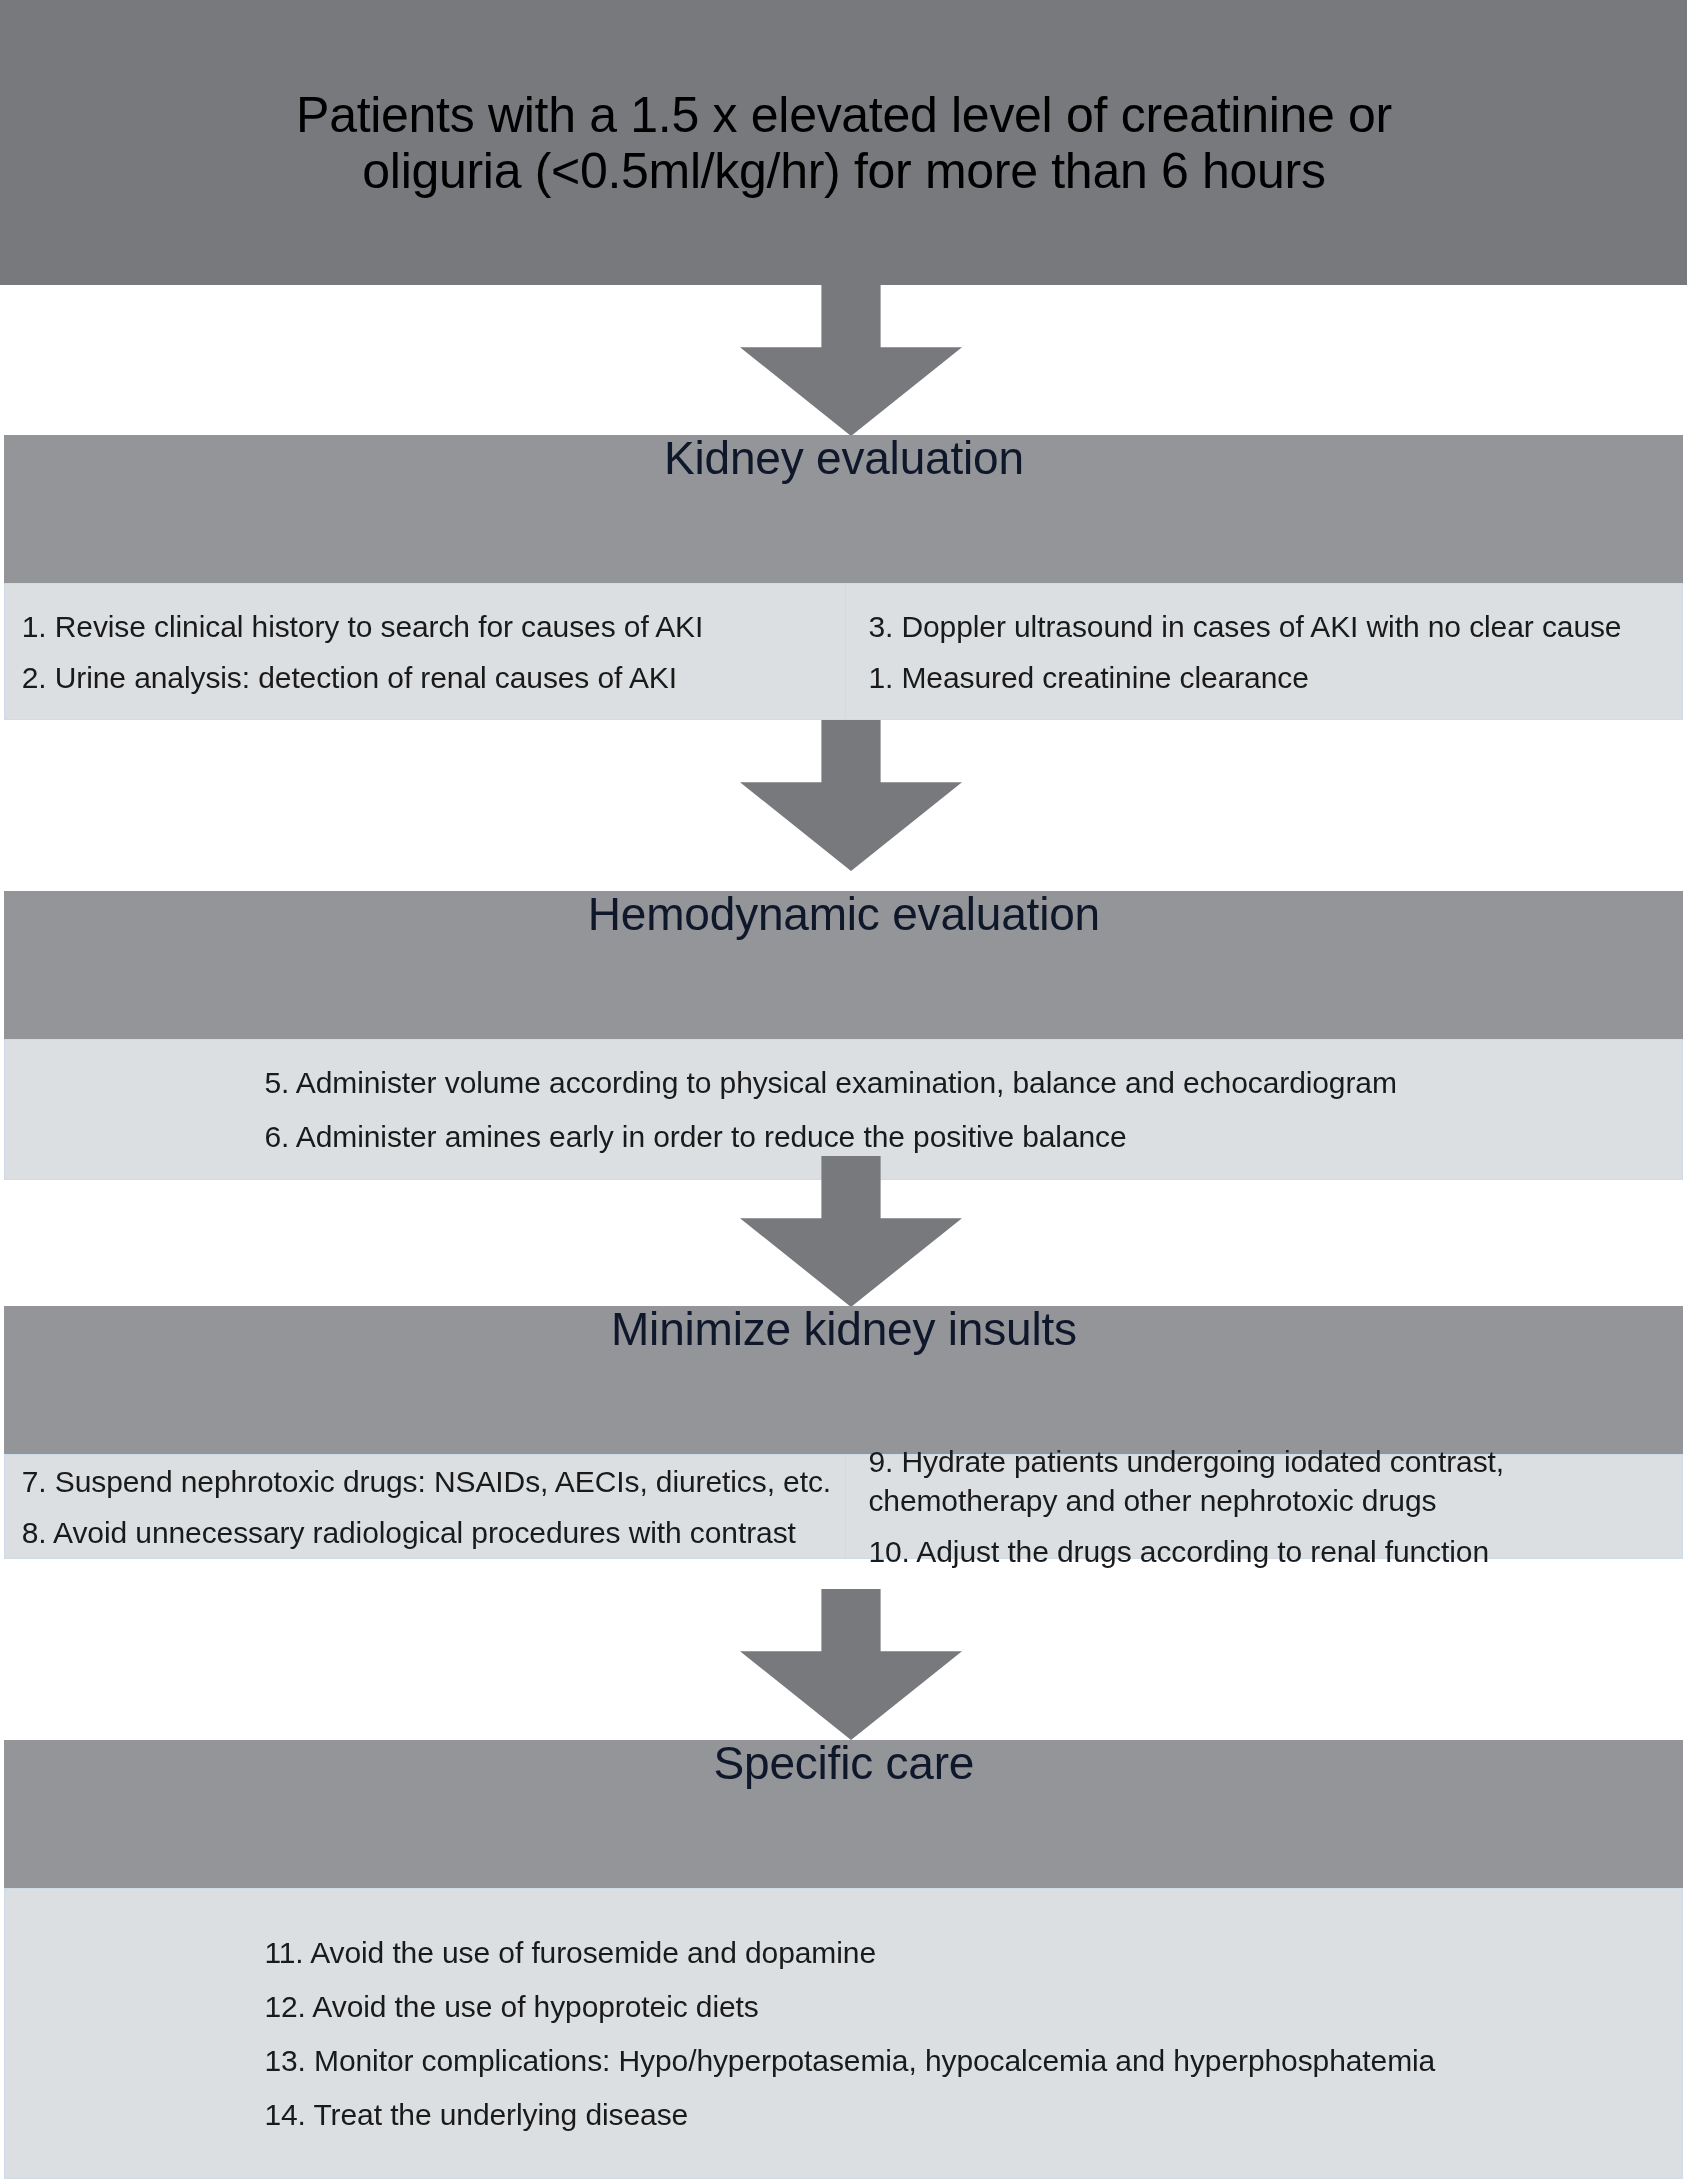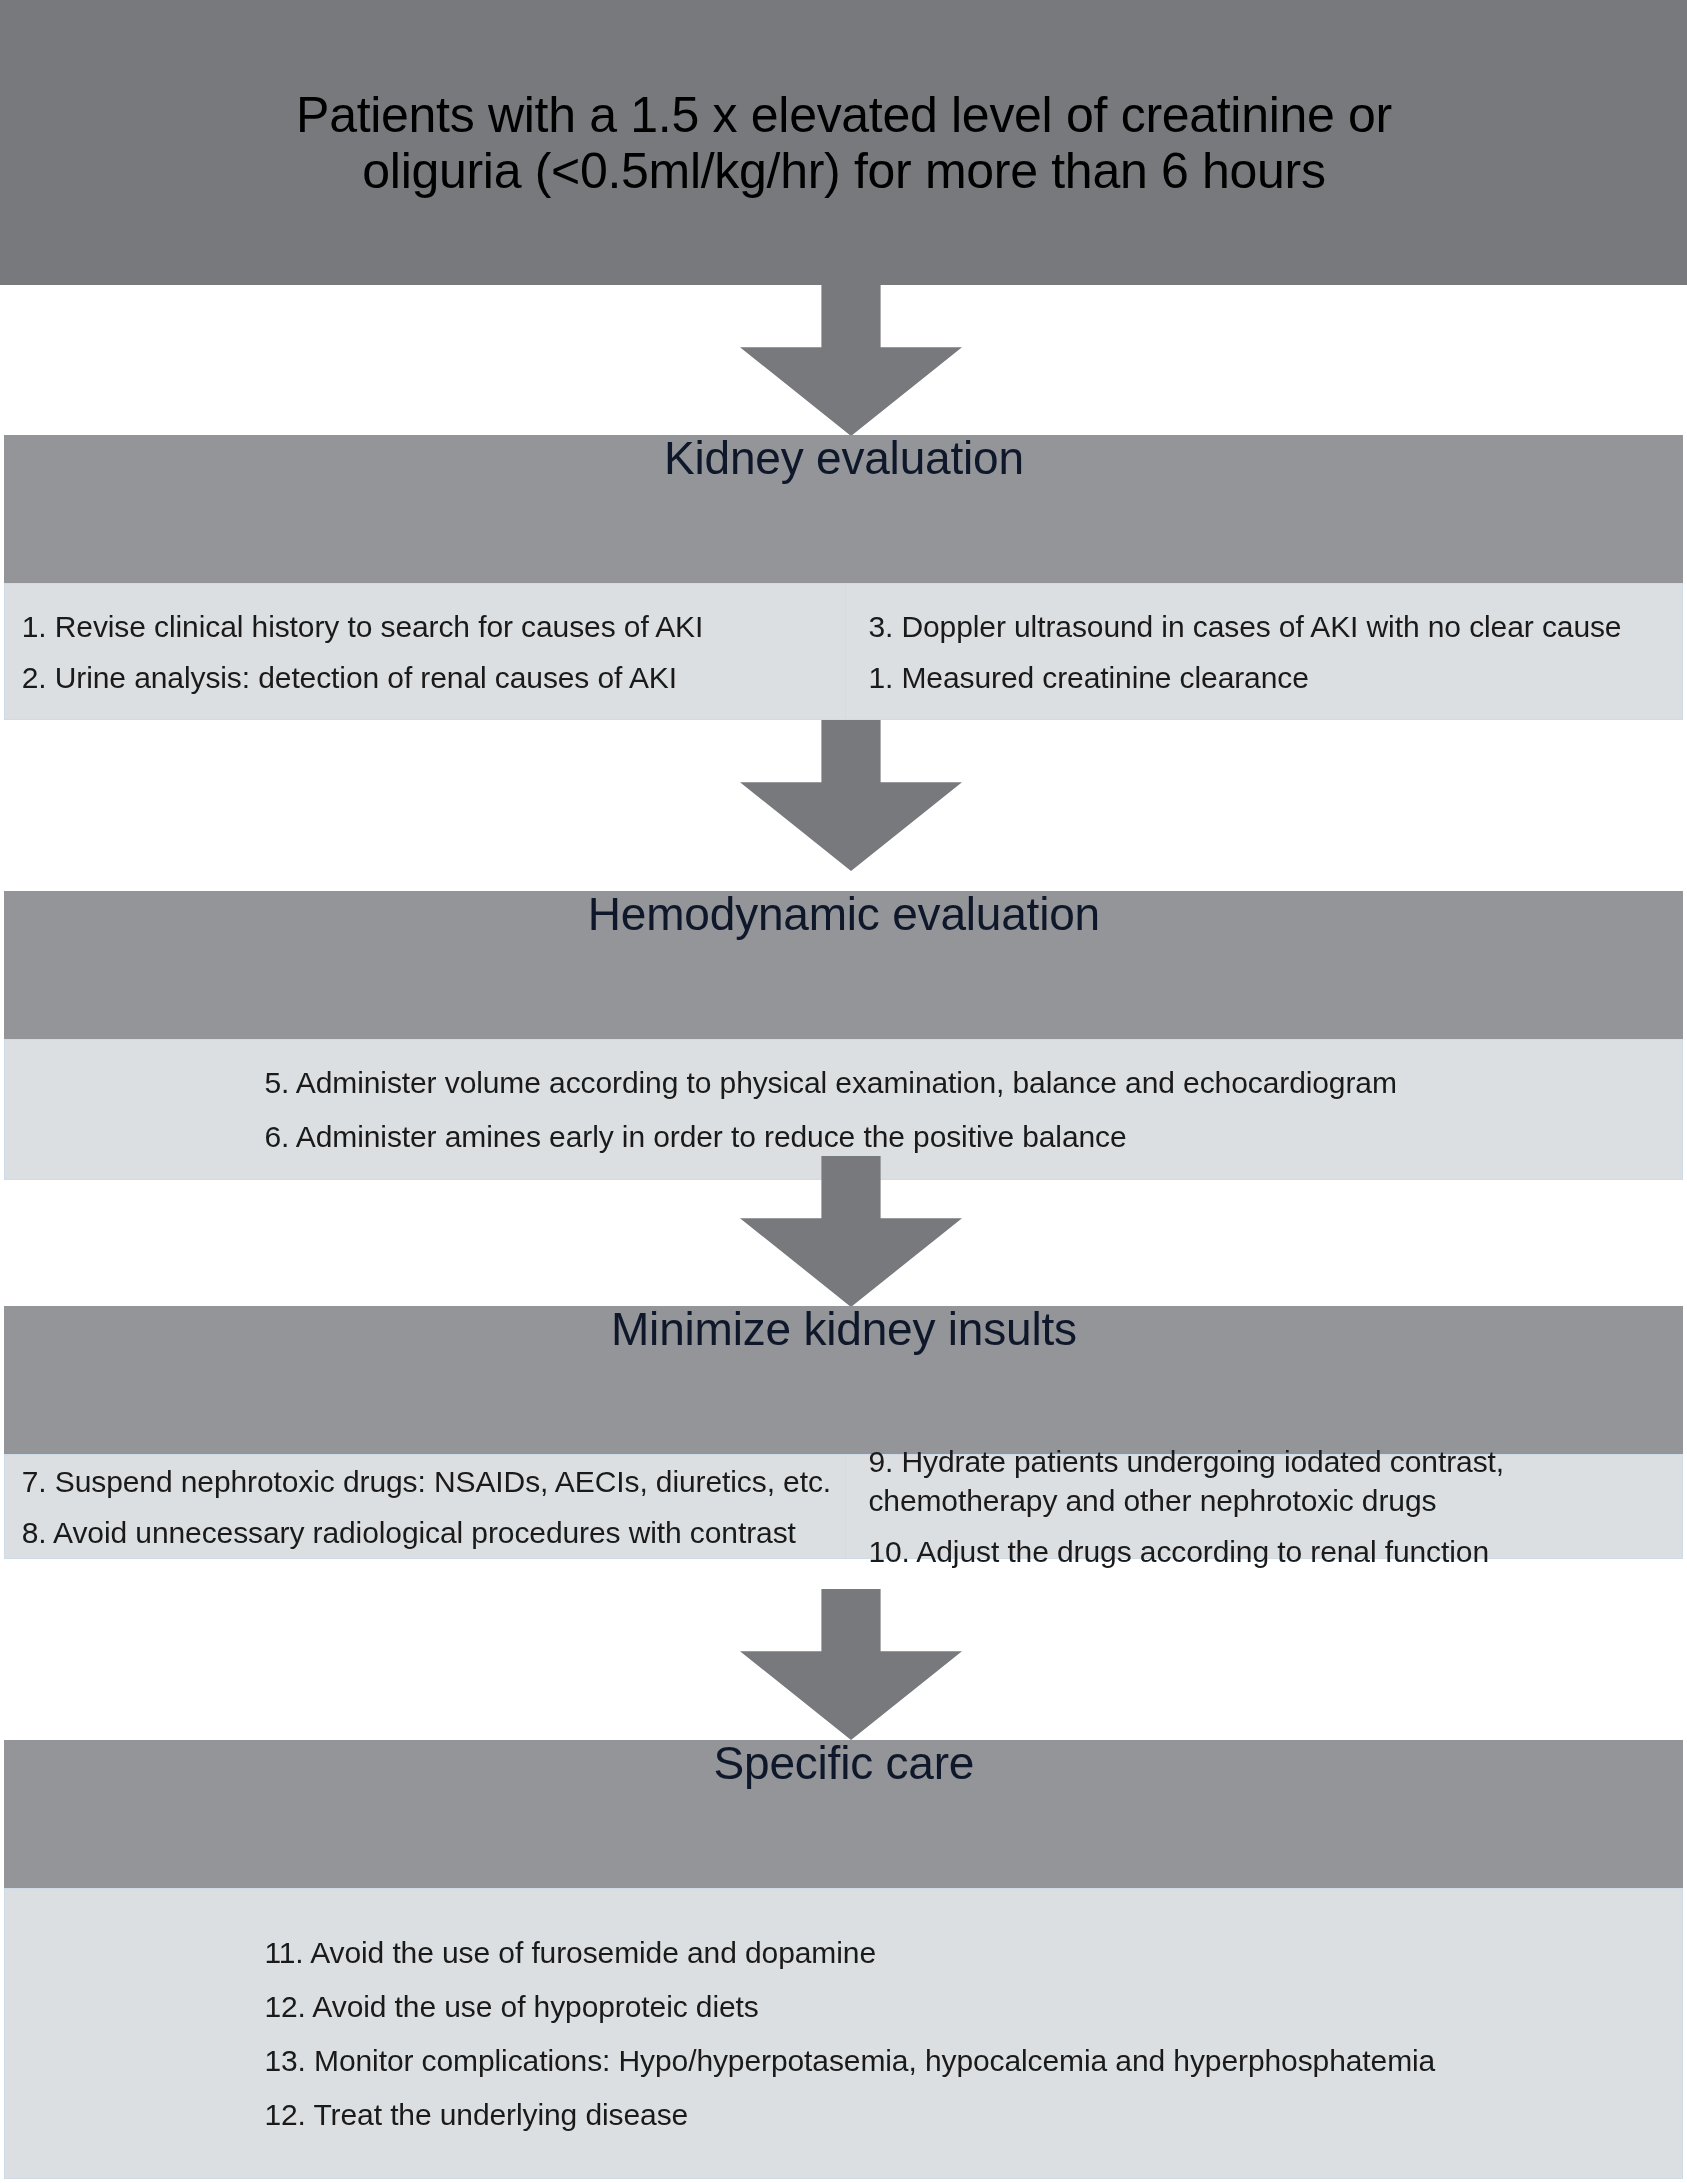--- a/index.html
+++ b/index.html
@@ -146,19 +146,19 @@
 
   <div class="section" id="sec-specific">
     <div class="sec-head">
       <span class="title">Specific care</span>
     </div>
     <div class="sec-body">
       <div class="col full">
         <div class="item indent-b">11. Avoid the use of furosemide and dopamine</div>
         <div class="item indent-b">12. Avoid the use of hypoproteic diets</div>
         <div class="item indent-b">13. Monitor complications: Hypo/hyperpotasemia, hypocalcemia and hyperphosphatemia</div>
-        <div class="item indent-b">12. Treat the underlying disease</div>
+        <div class="item indent-b">14. Treat the underlying disease</div>
       </div>
     </div>
   </div>
 
 </div>
 
 
 </body></html>

